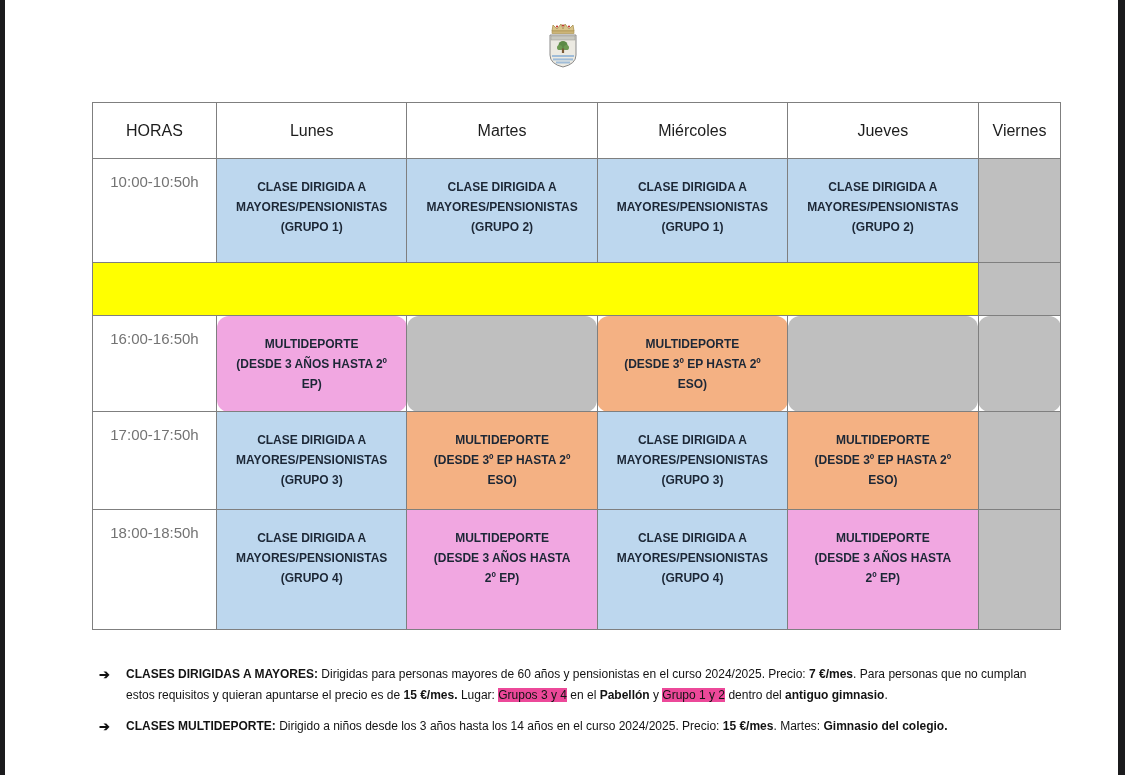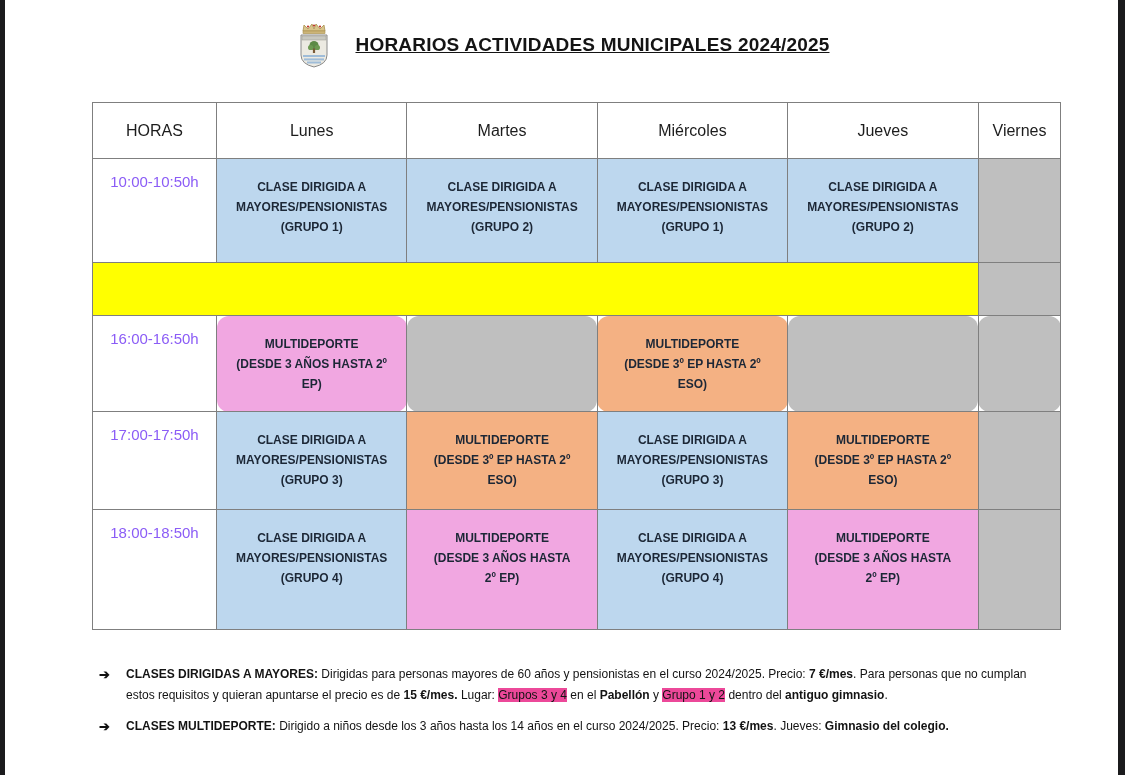--- a/index.html
+++ b/index.html
@@ -24,21 +24,21 @@
   table.schedule thead th {
     height:27px; background:#ffffff; font-weight:400; font-size:16px; color:#1c1c1c;
     text-align:center; vertical-align:middle;
   }
   table.schedule tbody tr:nth-child(1) td { height:75px; }
   table.schedule tbody tr:nth-child(2) td { height:24px; }
   table.schedule tbody tr:nth-child(3) td { height:67px;border-radius:12px; }
   table.schedule tbody tr:nth-child(4) td { height:69px; }
   table.schedule tbody tr:nth-child(5) td { height:91px; }
   td.time-cell {
-    background:#ffffff; font-size:15px; color:#8b5cf6; text-align:center; vertical-align:top;
+    background:#ffffff; font-size:15px; color:#737373; text-align:center; vertical-align:top;
     padding-top:4px;
   }
   td.day-cell { vertical-align:top; text-align:center; }
   .cell-text {
     font-size:12px; font-weight:700; color:#1c2736; line-height:20px;
     padding:4px 5px 0 5px; white-space:pre-line;
   }
 
   
   .notes { margin:34px 0 0 99px; width:960px; }
@@ -72,21 +72,20 @@
 
     <circle cx="19" cy="23.5" r="4.6" fill="#5c8a46"></circle>
     <circle cx="15.6" cy="25.5" r="2.6" fill="#6d9a52"></circle>
     <circle cx="22.4" cy="25.5" r="2.6" fill="#6d9a52"></circle>
     <rect x="17.9" y="26.5" width="2.2" height="4.5" fill="#7a5a38"></rect>
 
     <rect x="8" y="33" width="22" height="2" fill="#9fbcd8"></rect>
     <rect x="9" y="36.4" width="20" height="2" fill="#9fbcd8"></rect>
     <path d="M12 40.5 h14" stroke="#9fbcd8" stroke-width="2"></path>
   </svg>
-  <div class="page-title">HORARIOS ACTIVIDADES MUNICIPALES 2024/2025</div>
 </div>
 
 <div class="table-wrap">
   <table class="schedule">
     <colgroup>
       <col style="width:124px">
         <col style="width:183px">
         <col style="width:184px">
       <col style="width:184px">
         <col style="width:186px">
@@ -199,15 +198,15 @@
   </table>
 </div>
 
 <div class="notes">
   <div class="note-item">
     <div class="arrow-bullet">➔</div>
     <div class="note-text"><span class="b">CLASES DIRIGIDAS A MAYORES: </span><span>Dirigidas para personas mayores de 60 años y pensionistas en el curso 2024/2025. Precio: </span><span class="b">7 €/mes</span><span>. Para personas que no cumplan estos requisitos y quieran apuntarse el precio es de </span><span class="b">15 €/mes.</span><span> Lugar: </span><span class="hl">Grupos 3 y 4</span><span> en el </span><span class="b">Pabellón</span><span> y </span><span class="hl">Grupo 1 y 2</span><span> dentro del </span><span class="b">antiguo gimnasio</span><span>.</span></div>
   </div>
   <div class="note-item">
     <div class="arrow-bullet">➔</div>
-    <div class="note-text"><span class="b">CLASES MULTIDEPORTE: </span><span>Dirigido a niños desde los 3 años hasta los 14 años en el curso 2024/2025. Precio: </span><span class="b">13 €/mes</span><span>. Jueves: </span><span class="b">Gimnasio del colegio.</span></div>
+    <div class="note-text"><span class="b">CLASES MULTIDEPORTE: </span><span>Dirigido a niños desde los 3 años hasta los 14 años en el curso 2024/2025. Precio: </span><span class="b">15 €/mes</span><span>. Martes: </span><span class="b">Gimnasio del colegio.</span></div>
   </div>
 </div>
 
 </body></html>

